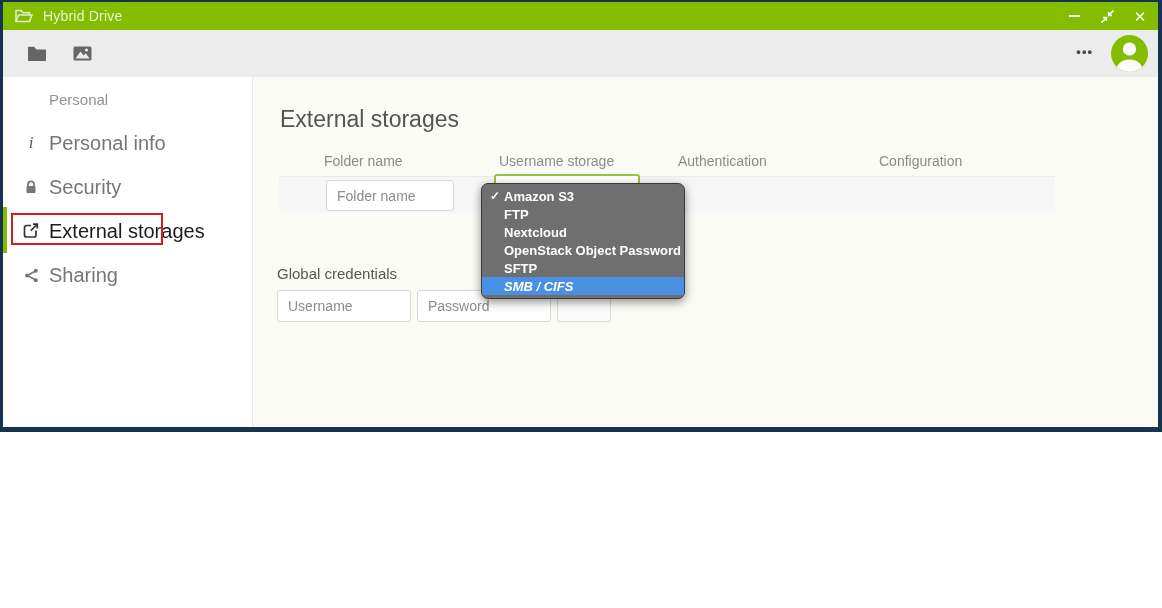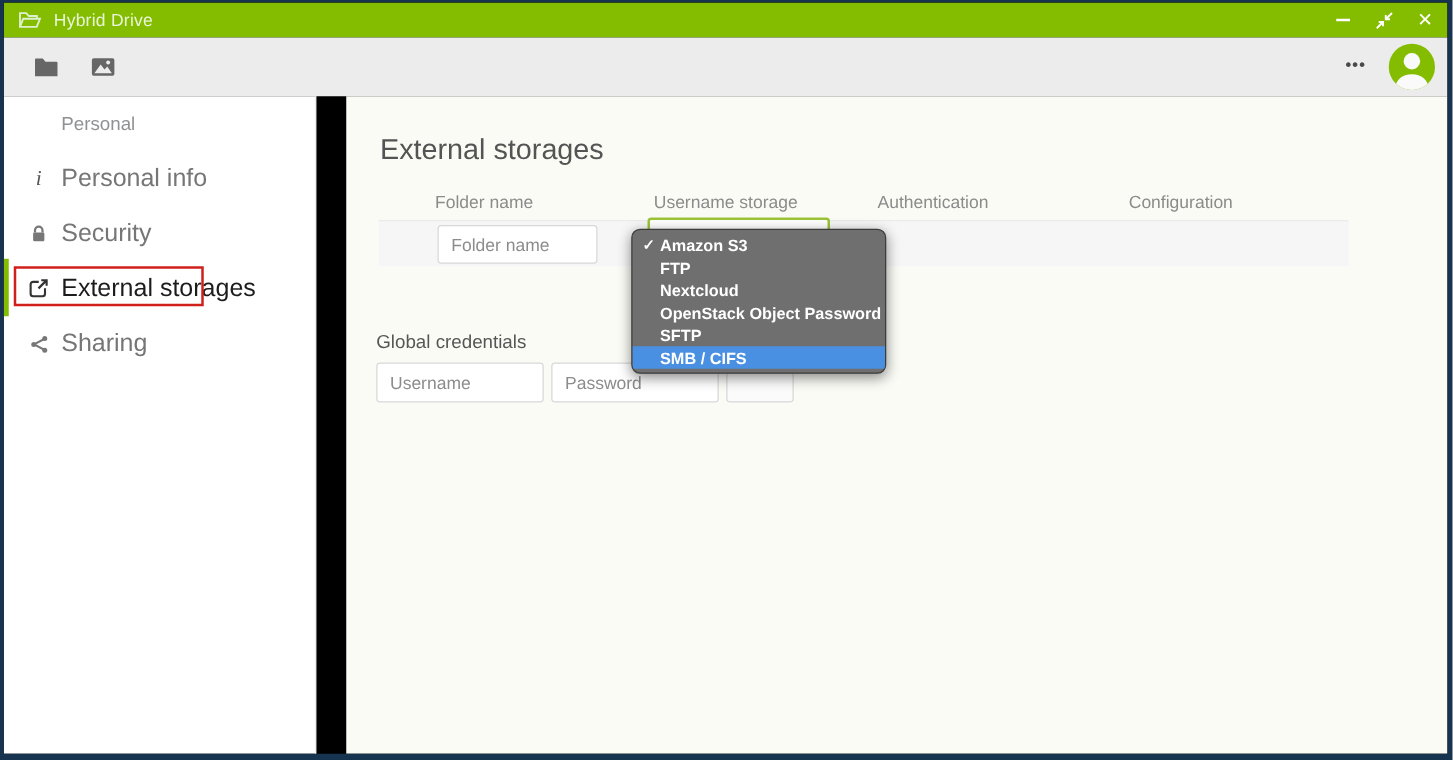--- a/index.html
+++ b/index.html
@@ -1,20 +1,20 @@
 <!DOCTYPE html>
 <html><head>
 <meta charset="utf-8">
 <style>
   * { margin:0; padding:0; box-sizing:border-box; }
   body { font-family:"Liberation Sans", sans-serif; background:#fff; }
 
   .window {
-    position:relative; width:1162px; height:608px;
-    background:#000000; overflow:hidden;
+    position:relative; width:1162px; height:432px;
+    background:#eab308; overflow:hidden;
     border-style:solid; border-color:#16334f;
     border-width:2px 4px 5px 3px;
   }
 
   
   .titlebar {
     height:28px; background:#84bd00;
     display:flex; align-items:center; padding:0 10px 0 12px;
   }
   .titlebar .app-icon { display:flex; align-items:center; margin-right:10px; }
@@ -34,21 +34,21 @@
   }
   .toolbar .tb-icon { margin-right:26px; display:flex; align-items:center; }
   .toolbar .right { margin-left:auto; display:flex; align-items:center; gap:18px; }
   .more-dots { color:#4a4a4a; font-size:13px; letter-spacing:1px; font-weight:bold; padding-bottom:4px;}
   .avatar {
     width:37px; height:37px; border-radius:50%; background:#84bd00;
     overflow:hidden; display:flex; align-items:flex-start; justify-content:center;
   }
 
   
-  .app-body { display:flex; height:526px;gap:24px; }
+  .app-body { display:flex; height:526px; }
   .sidebar {
     width:250px; background:#fff; border-right:1px solid #ececec;
     position:relative; flex-shrink:0;
   }
   .side-section { position:absolute; left:46px; top:14px; font-size:15px; color:#8f9194; }
   .side-item { position:absolute; left:0; height:28px; width:250px;
     display:flex; align-items:center; cursor:pointer; }
   .side-item .s-icon { position:absolute; left:18px; width:20px; display:flex;
     align-items:center; justify-content:center; }
   .side-item .s-label { position:absolute; left:46px; font-size:20px; color:#767676; }
@@ -93,21 +93,21 @@
   
   .dropdown {
     position:absolute; left:228px; top:106px; width:204px; z-index:10;
     background:#6f6f6f; border:1px solid #3c3c3c; border-radius:7px;
     box-shadow:0 3px 10px rgba(0,0,0,.45); padding:3px 0; overflow:hidden;
     list-style:none;
   }
   .dd-item { height:18px; display:flex; align-items:center;
     color:#fff; font-size:13px; font-weight:700; cursor:default; }
   .dd-item .check { width:14px; margin-left:8px; font-size:12px; line-height:12px; }
-  .dd-item.highlighted { background:#4a90e2; }
+  .dd-item.highlighted { background:#4a90e2;font-style:italic; }
 
   svg { display:block; }
 </style>
 </head>
 <body>
 
 <div class="window">
 
   <div class="titlebar">
     <span class="app-icon">

